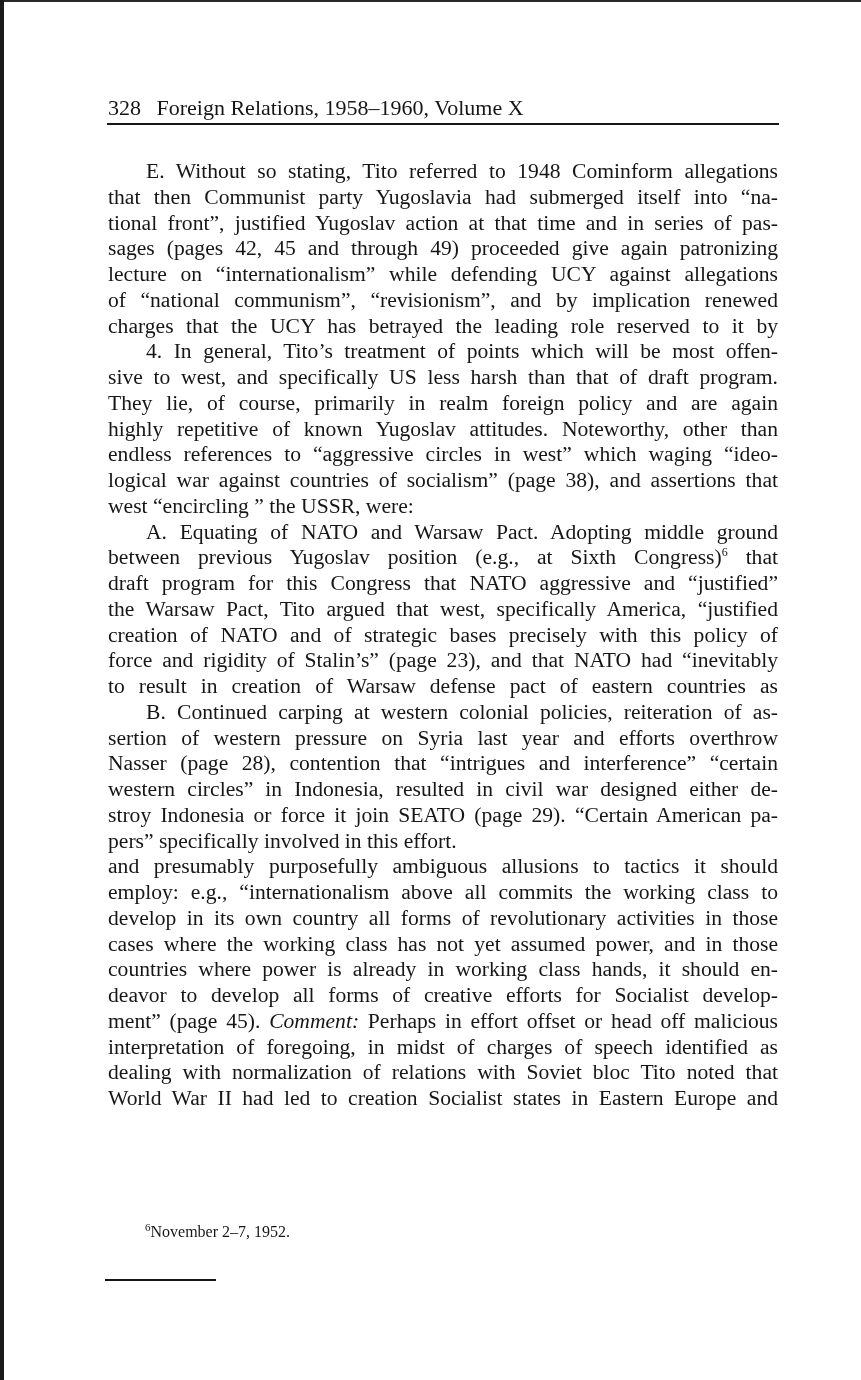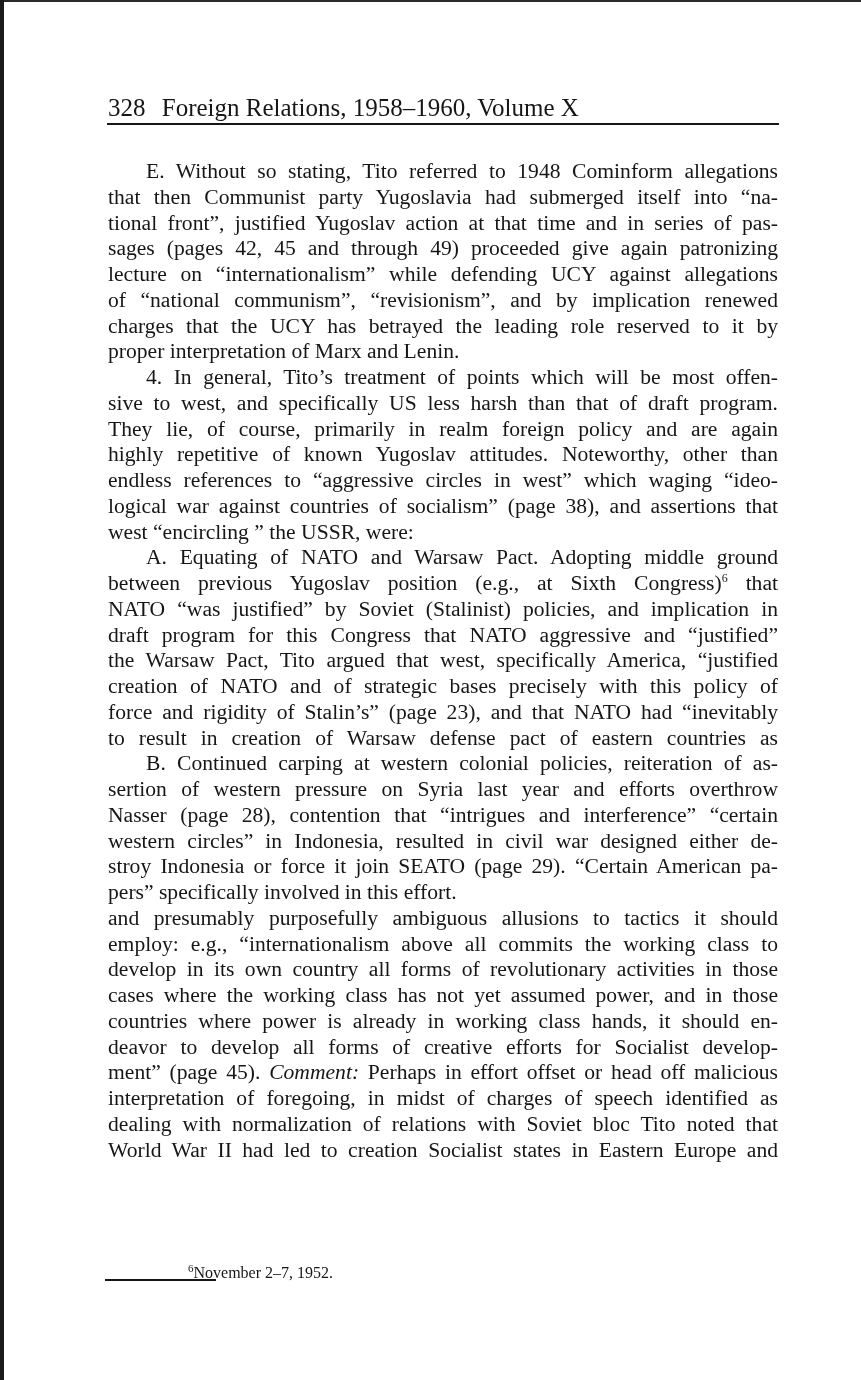--- a/index.html
+++ b/index.html
@@ -5,21 +5,21 @@
   html, body { margin: 0; padding: 0; background: #ffffff; }
   body {
     width: 861px; height: 1380px; position: relative; overflow: hidden;
     font-family: "Liberation Serif", "DejaVu Serif", serif;
     color: #161616;
   }
   .scan-edge-top { position: absolute; left: 0; top: 0; width: 861px; height: 2px; background: #2a2a2a; }
   .scan-edge-left { position: absolute; left: 0; top: 0; width: 4px; height: 1380px; background: #1a1a1a; }
   .running-head {
     position: absolute; left: 108px; top: 94px; width: 670px;
-    font-size: 25px; line-height: 28px; white-space: nowrap;
+    font-size: 22px; line-height: 28px; white-space: nowrap;
   }
   .running-head .folio { margin-right: 10px; }
   .head-rule {
     position: absolute; left: 107px; top: 123px; width: 672px; height: 2px; background: #161616;
   }
   .body-text {
     position: absolute; left: 108px; top: 159px; width: 670px;
   }
   .line {
     display: block; height: 25.75px; line-height: 25.75px;
@@ -27,21 +27,21 @@
     text-align: justify; text-align-last: justify;
   }
   .line.last { text-align-last: left; }
   .line.indent { padding-left: 38px; }
   sup.fnref { font-size: 12px; vertical-align: 8px; line-height: 0; }
   em { }
   .footnote-rule {
     position: absolute; left: 105px; top: 1279px; width: 111px; height: 2px; background: #161616;
   }
   .footnote {
-    position: absolute; left: 145px; top: 1263px; font-size: 16px; line-height: 20px; white-space: nowrap; margin-left: 43px;
+    position: absolute; left: 145px; top: 1222px; font-size: 16px; line-height: 20px; white-space: nowrap;
   }
   .footnote sup { font-size: 11px; vertical-align: 6px; line-height: 0; }
 </style>
 </head>
 <body>
 
 <div class="scan-edge-top"></div>
 <div class="scan-edge-left"></div>
 
 <div class="running-head">
@@ -53,37 +53,35 @@
 <div class="body-text">
 
   <div>
     <span class="line indent">E.  Without so stating, Tito referred to 1948 Cominform allegations</span>
     <span class="line">that then Communist party Yugoslavia had submerged itself into “na-</span>
     <span class="line">tional front”, justified Yugoslav action at that time and in series of pas-</span>
     <span class="line">sages (pages 42, 45 and through 49) proceeded give again patronizing</span>
     <span class="line">lecture on “internationalism” while defending UCY against allegations</span>
     <span class="line">of “national communism”, “revisionism”, and by implication renewed</span>
     <span class="line">charges that the UCY has betrayed the leading role reserved to it by</span>
-    <span class="line last">proper interpretation of Marx and Lenin.</span>
   </div>
 
   <div>
     <span class="line indent">4.  In general, Tito’s treatment of points which will be most offen-</span>
     <span class="line">sive to west, and specifically US less harsh than that of draft program.</span>
     <span class="line">They lie, of course, primarily in realm foreign policy and are again</span>
     <span class="line">highly repetitive of known Yugoslav attitudes. Noteworthy, other than</span>
     <span class="line">endless references to “aggressive circles in west” which waging “ideo-</span>
     <span class="line">logical war against countries of socialism” (page 38), and assertions that</span>
     <span class="line last">west “encircling ” the USSR, were:</span>
   </div>
 
   <div>
     <span class="line indent">A.  Equating of NATO and Warsaw Pact. Adopting middle ground</span>
     <span class="line"><span>between previous Yugoslav position (e.g., at Sixth Congress)</span><sup class="fnref">6</sup><span> that</span></span>
-    <span class="line">NATO “was justified” by Soviet (Stalinist) policies, and implication in</span>
     <span class="line">draft program for this Congress that NATO aggressive and “justified”</span>
     <span class="line">the Warsaw Pact, Tito argued that west, specifically America, “justified</span>
     <span class="line">creation of NATO and of strategic bases precisely with this policy of</span>
     <span class="line">force and rigidity of Stalin’s” (page 23), and that NATO had “inevitably</span>
     <span class="line">to result in creation of Warsaw defense pact of eastern countries as</span>
   </div>
 
   <div>
     <span class="line indent">B.  Continued carping at western colonial policies, reiteration of as-</span>
     <span class="line">sertion of western pressure on Syria last year and efforts overthrow</span>

